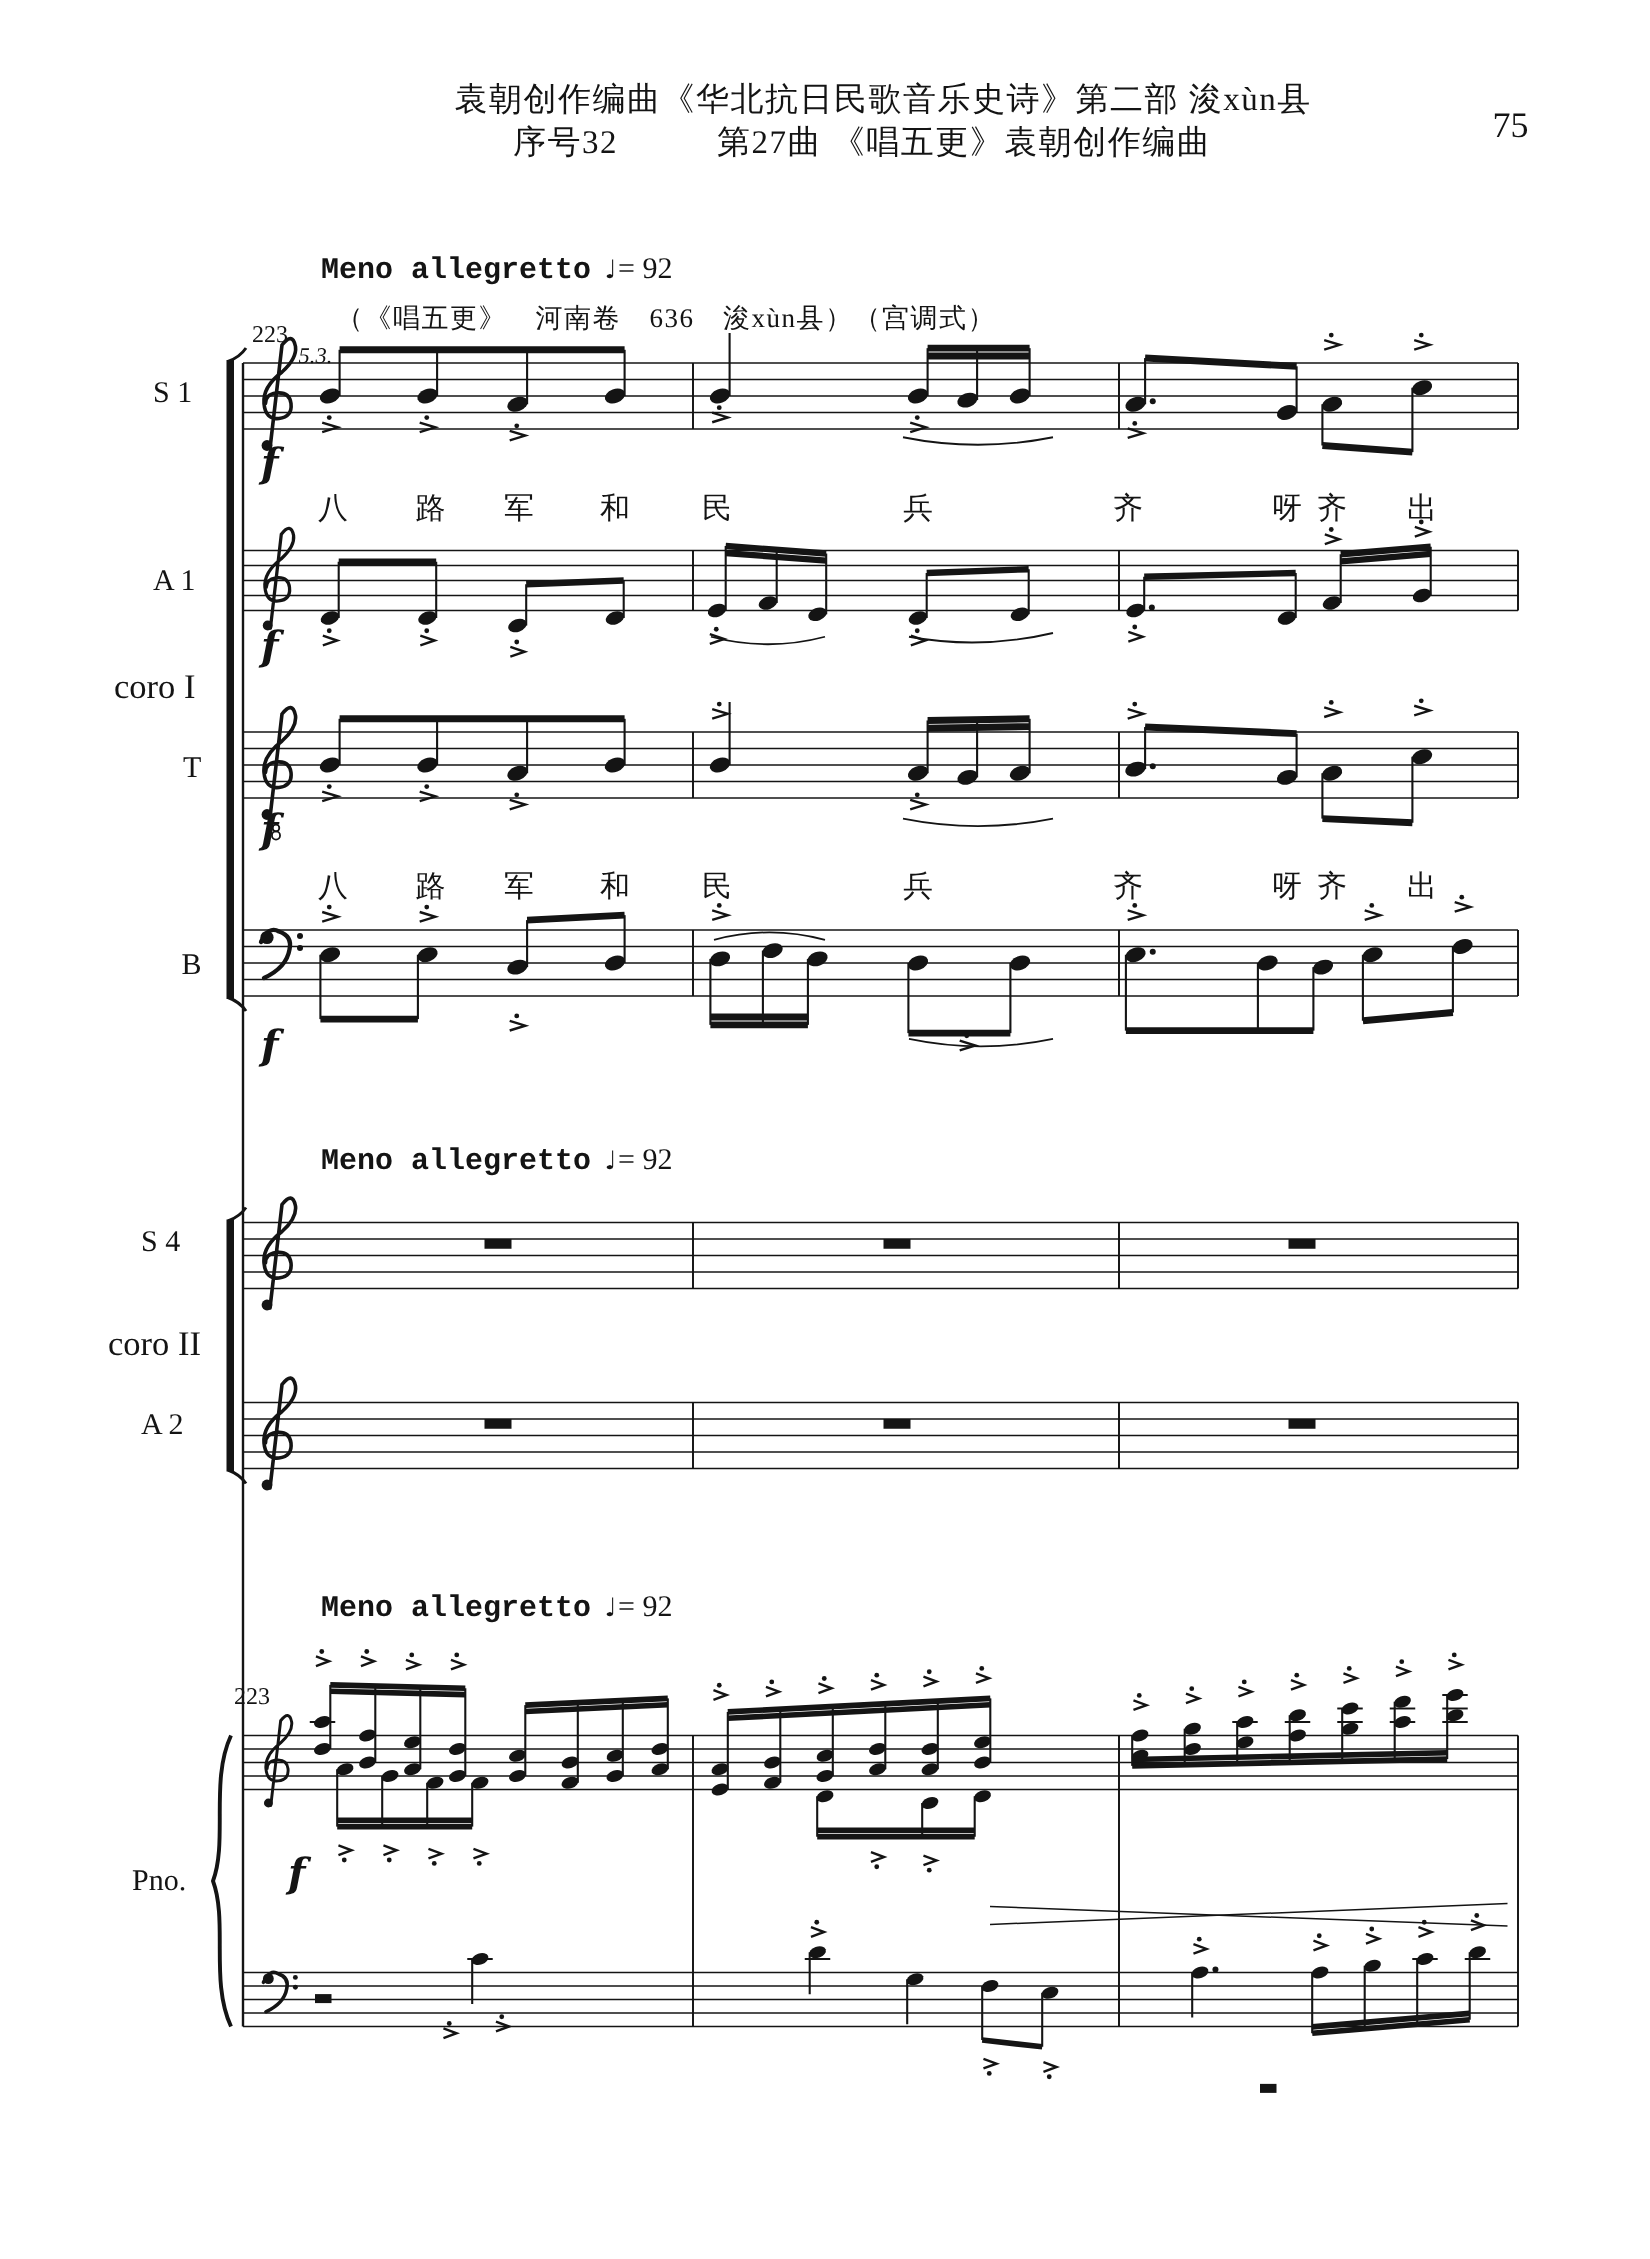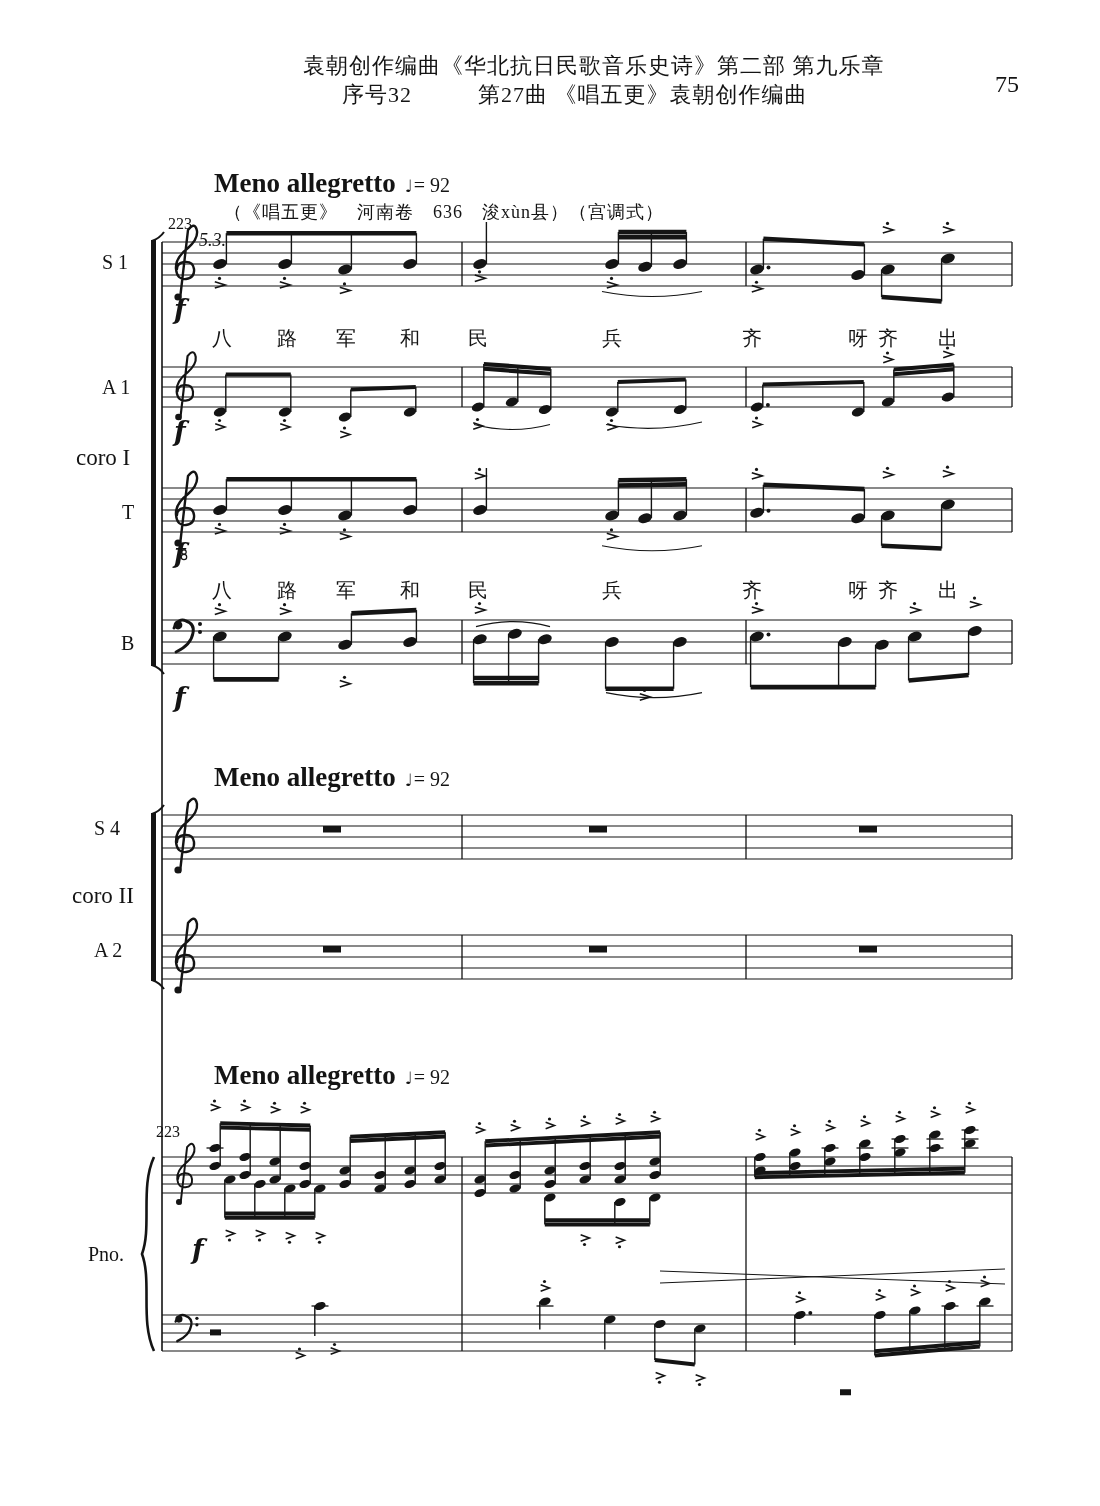--- a/index.html
+++ b/index.html
@@ -2,38 +2,38 @@
 <html><head>
 <meta charset="utf-8">
 <style>
   html,body{margin:0;padding:0;background:#888;}
   #page{position:relative;width:1100px;height:1506px;background:#ffffff;overflow:hidden;
         font-family:"Liberation Serif", serif;color:#141414;}
   .t{position:absolute;white-space:nowrap;color:#141414;line-height:1;}
   .hdr{font-size:22px;letter-spacing:1px;}
   .pageno{font-size:24px;}
   .tempo{position:absolute;white-space:nowrap;}
-  .tempo .tw{font-weight:bold;font-size:27px;font-family:Liberation Serif, serif;}
+  .tempo .tw{font-weight:bold;font-size:20px;font-family:Liberation Mono, monospace;}
   .tempo .tn{font-family:"DejaVu Sans",sans-serif;font-size:17px;margin-left:9px;}
   .tempo .te{font-size:20px;margin-left:1px;}
   .src{font-size:18px;letter-spacing:1px;}
   .mnum{font-size:16px;}
-  .fing{font-size:18px;font-style:italic;}
+  .fing{font-size:15px;font-style:italic;}
   .plabel{font-size:20px;}
   .plabel-big{font-size:23px;}
   .dyn{font-size:27px;font-style:italic;font-weight:bold;font-family:"DejaVu Serif",serif;}
   .lyr{position:absolute;font-size:20px;transform:translateX(-50%);color:#141414;}
   svg{position:absolute;left:0;top:0;}
 </style>
 </head>
 <body>
 
 <div id="page">
 
-  <span class="t hdr" style="left:303px;top:55px;">袁朝创作编曲《华北抗日民歌音乐史诗》第二部 第九乐章</span>
+  <span class="t hdr" style="left:303px;top:55px;">袁朝创作编曲《华北抗日民歌音乐史诗》第二部 浚xùn县</span>
   <span class="t hdr" style="left:342px;top:84px;">序号32</span>
   <span class="t hdr" style="left:478px;top:84px;">第27曲 《唱五更》袁朝创作编曲</span>
   <span class="t pageno" style="left:995px;top:72px;">75</span>
 
   <div class="tempo" style="left:214px;top:168px;">
     <span class="tw">Meno allegretto</span><span class="tn">♩</span><span class="te">= 92</span>
   </div>
   <div class="tempo" style="left:214px;top:762px;">
     <span class="tw">Meno allegretto</span><span class="tn">♩</span><span class="te">= 92</span>
   </div>

